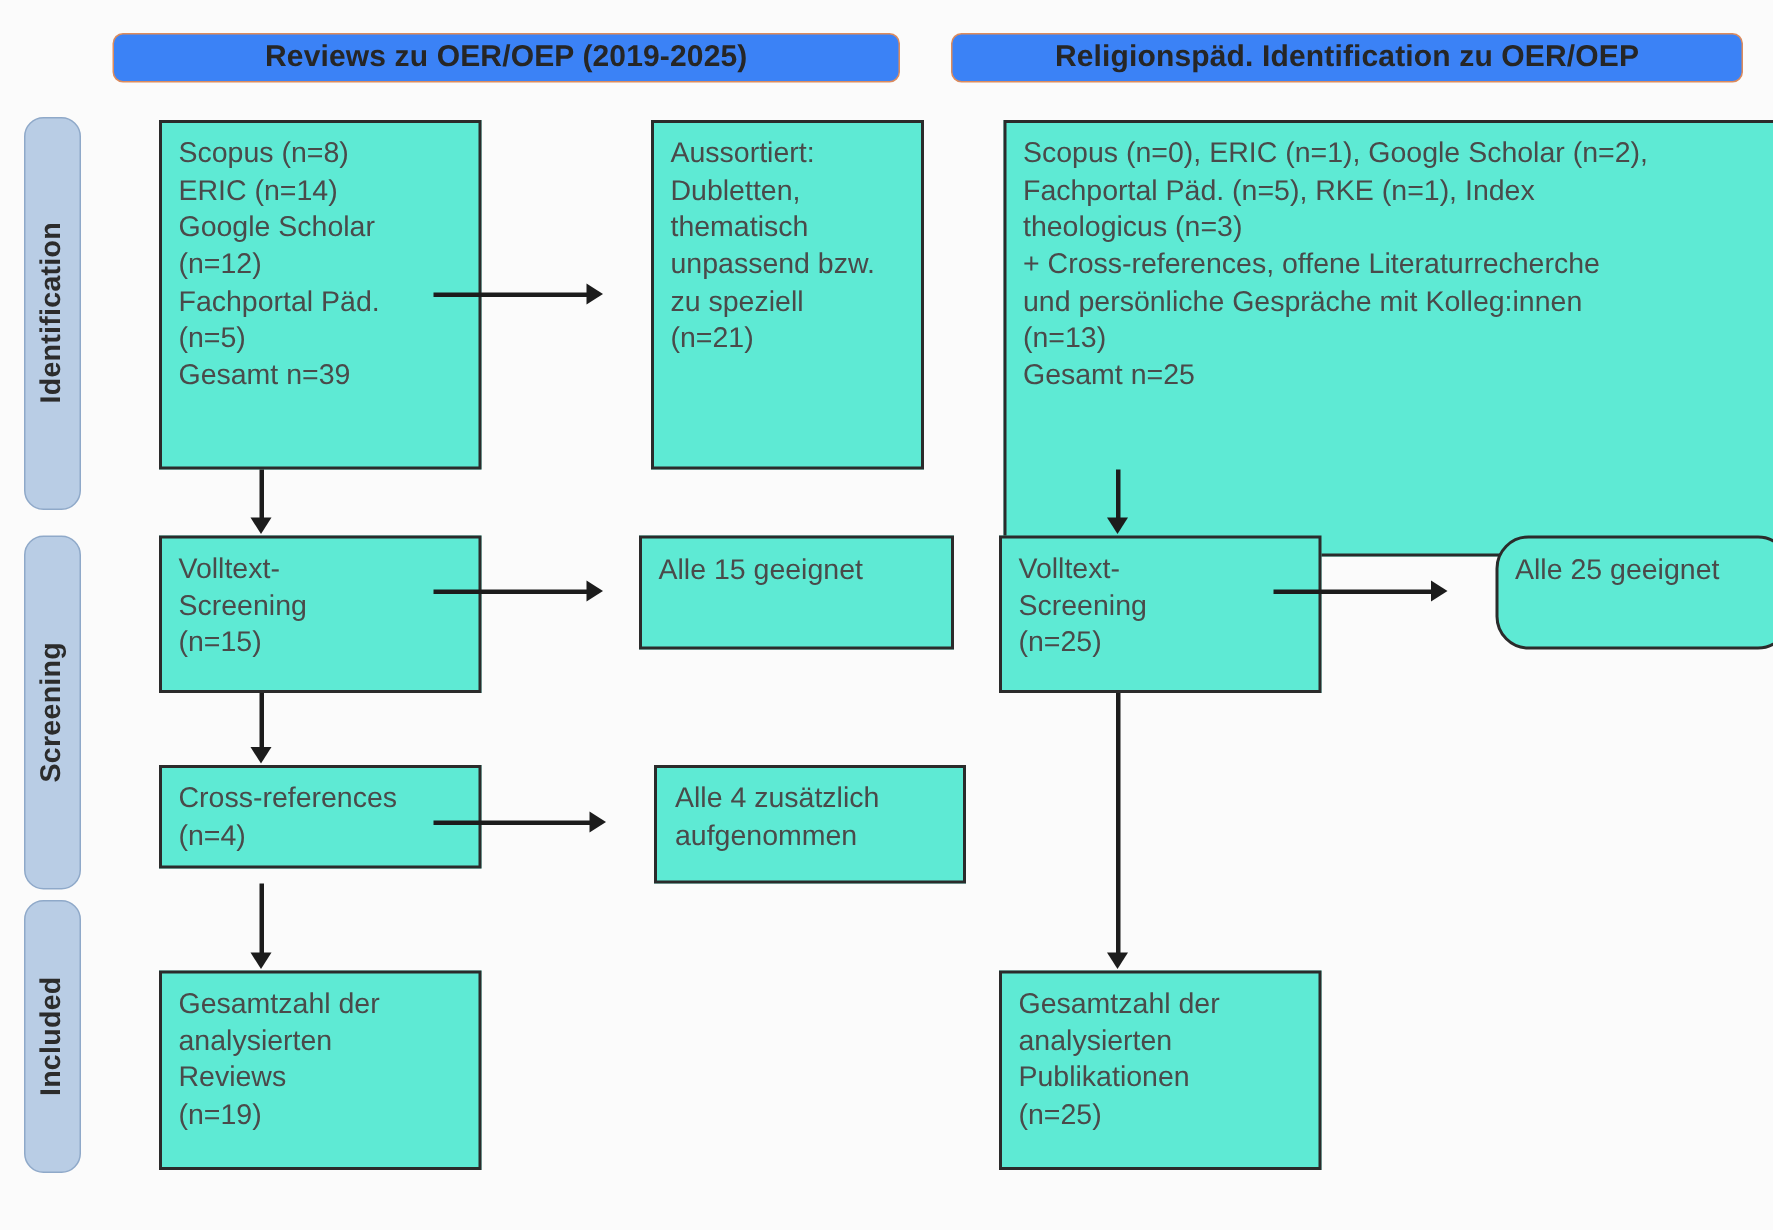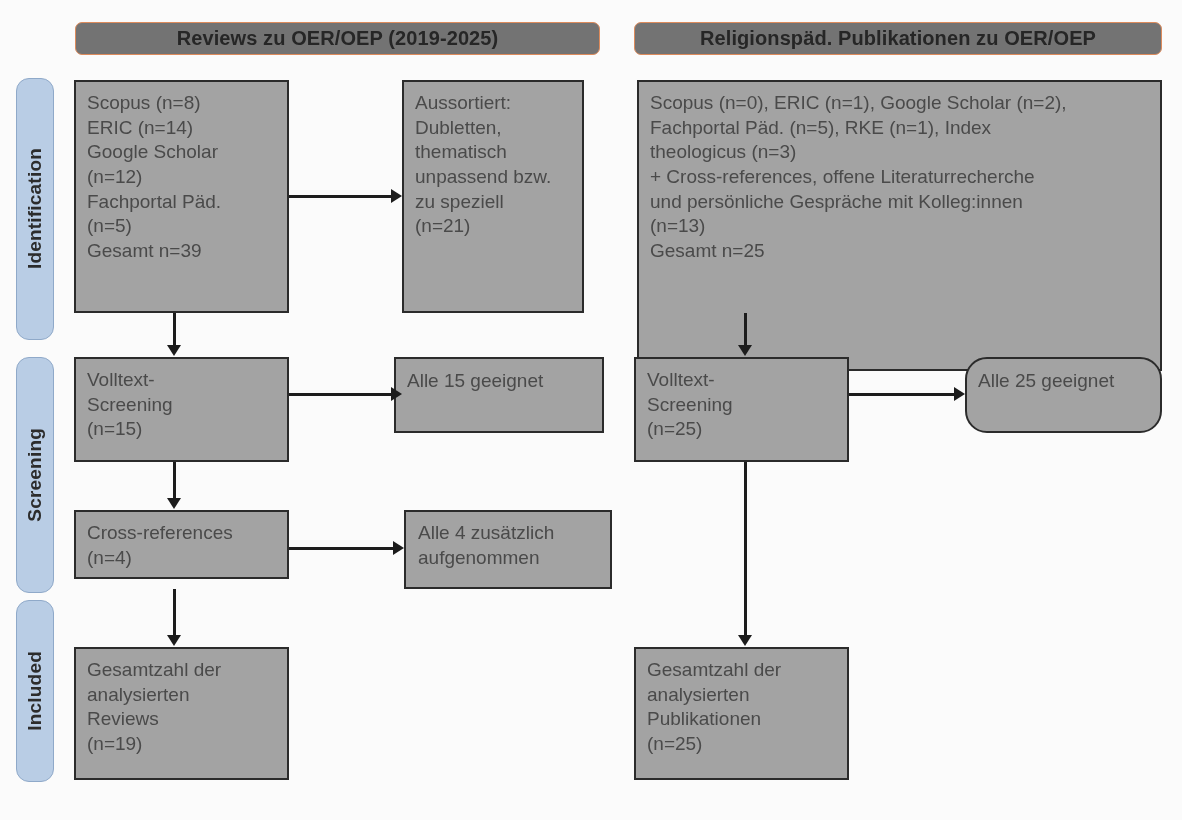--- a/index.html
+++ b/index.html
@@ -33,44 +33,45 @@
     font-weight: bold;
     font-size: 19px;
     color: #2c2c2c;
     letter-spacing: 0.2px;
     white-space: nowrap;
   }
 
   
   .header-bar {
     position: absolute;
-    background: #737373;
+    background: #3b82f6;
     border: 1.5px solid #dd8b5c;
     border-radius: 7px;
     box-sizing: border-box;
     display: flex;
     align-items: center;
     justify-content: center;
     color: #262626;
     font-weight: bold;
     font-size: 20px;
     letter-spacing: 0.1px;
     white-space: nowrap;
   }
 
   
   .box {
     position: absolute;
-    background: #a3a3a3;
+    background: #5eead4;
     border: 2.5px solid #2b2b2b;
     box-sizing: border-box;
     padding: 9px 10px 6px 11px;
     color: #4a4a4a;
     font-size: 19px;
     line-height: 1.35;
+    margin-left: 32px;
   }
   .box.tight { line-height: 1.30; }
   .box p { margin: 0; white-space: pre-wrap; }
 
   
   .conn { position: absolute; }
   .vline {
     position: absolute;
     width: 3px;
     background: #1c1c1c;
@@ -107,21 +108,21 @@
   <div class="stage-label" style="left:16px; top:357px; width:38px; height:236px;">
     <span>Screening</span>
   </div>
 
   <div class="stage-label" style="left:16px; top:600px; width:38px; height:182px;">
     <span>Included</span>
   </div>
 
   <div class="header-bar" style="left:75px; top:22px; width:525px; height:33px;">Reviews zu OER/OEP (2019-2025)</div>
 
-  <div class="header-bar" style="left:634px; top:22px; width:528px; height:33px;">Religionspäd. Publikationen zu OER/OEP</div>
+  <div class="header-bar" style="left:634px; top:22px; width:528px; height:33px;">Religionspäd. Identification zu OER/OEP</div>
 
   <div class="box tight" style="left:74px; top:80px; width:215px; height:233px;">
     <p>Scopus (n=8)
 ERIC (n=14)
 Google Scholar
 (n=12)
 Fachportal Päd.
 (n=5)
 Gesamt n=39</p>
   </div>

